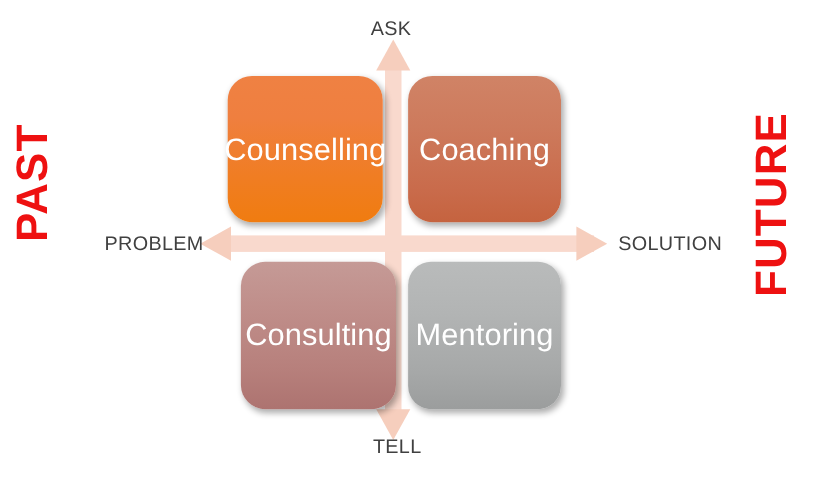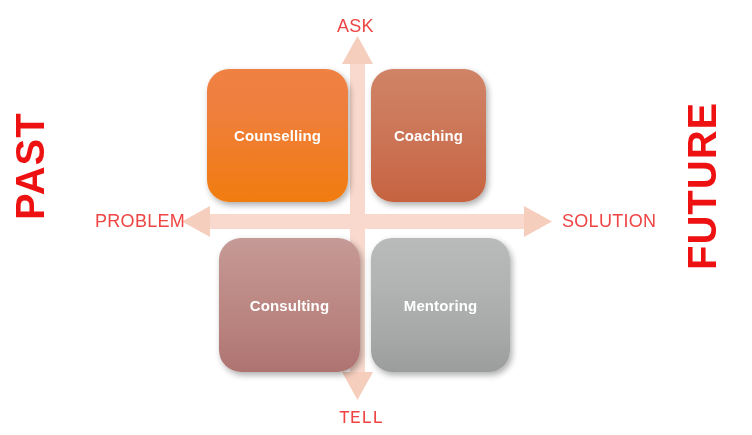--- a/index.html
+++ b/index.html
@@ -33,58 +33,58 @@
   .quad {
     position: absolute;
     border-radius: 22px;
     display: flex;
     align-items: center;
     justify-content: center;
     box-shadow: 2px 3px 6px rgba(0,0,0,0.33);
   }
   .quad-label {
     color: #ffffff;
-    font-size: 15px;
-    font-weight: 700;
+    font-size: 28px;
+    font-weight: 400;
     letter-spacing: 0.1px;
     text-align: center;
     line-height: 1;
     white-space: nowrap;
   }
 
   #quad-counselling {
     left: 207px; top: 69px; width: 141px; height: 133px;
     background: linear-gradient(to bottom, #ef8143 0%, #ef7f3f 28%, #f07d22 70%, #f07c10 100%);
   }
   #quad-coaching {
-    left: 371px; top: 69px; width: 115px; height: 133px;
+    left: 371px; top: 69px; width: 139px; height: 133px;
     background: linear-gradient(to bottom, #d08366 0%, #cd7a5c 35%, #c96b4b 78%, #c5633f 100%);
   }
   #quad-consulting {
     left: 207px; top: 238px; width: 141px; height: 134px;
     background: linear-gradient(to bottom, #c59a96 0%, #bf8d89 35%, #b7807c 72%, #ad7370 100%);
     margin-left: 12px;
   }
   #quad-mentoring {
     left: 371px; top: 238px; width: 139px; height: 134px;
     background: linear-gradient(to bottom, #b9bbbb 0%, #b2b4b4 35%, #a6a8a8 75%, #9b9d9d 100%);
     border-radius: 21px;
   }
 
   
   .axis-label {
     position: absolute;
-    color: #ef4444;
+    color: #404040;
     font-size: 18px;
     font-weight: 400;
     letter-spacing: 0.3px;
     white-space: nowrap;
   }
   #label-ask    { left: 337px; top: 16px; }
-  #label-tell   { left: 339px; top: 408px; font-family: Liberation Mono, monospace; }
+  #label-tell   { left: 339px; top: 396px; }
   #label-problem{ left: 95px;  top: 211px; }
   #label-solution{left: 562px; top: 211px; }
 
   
   .side-label {
     position: absolute;
     color: #ee1111;
     font-size: 40px;
     font-weight: 700;
     letter-spacing: 1px;

